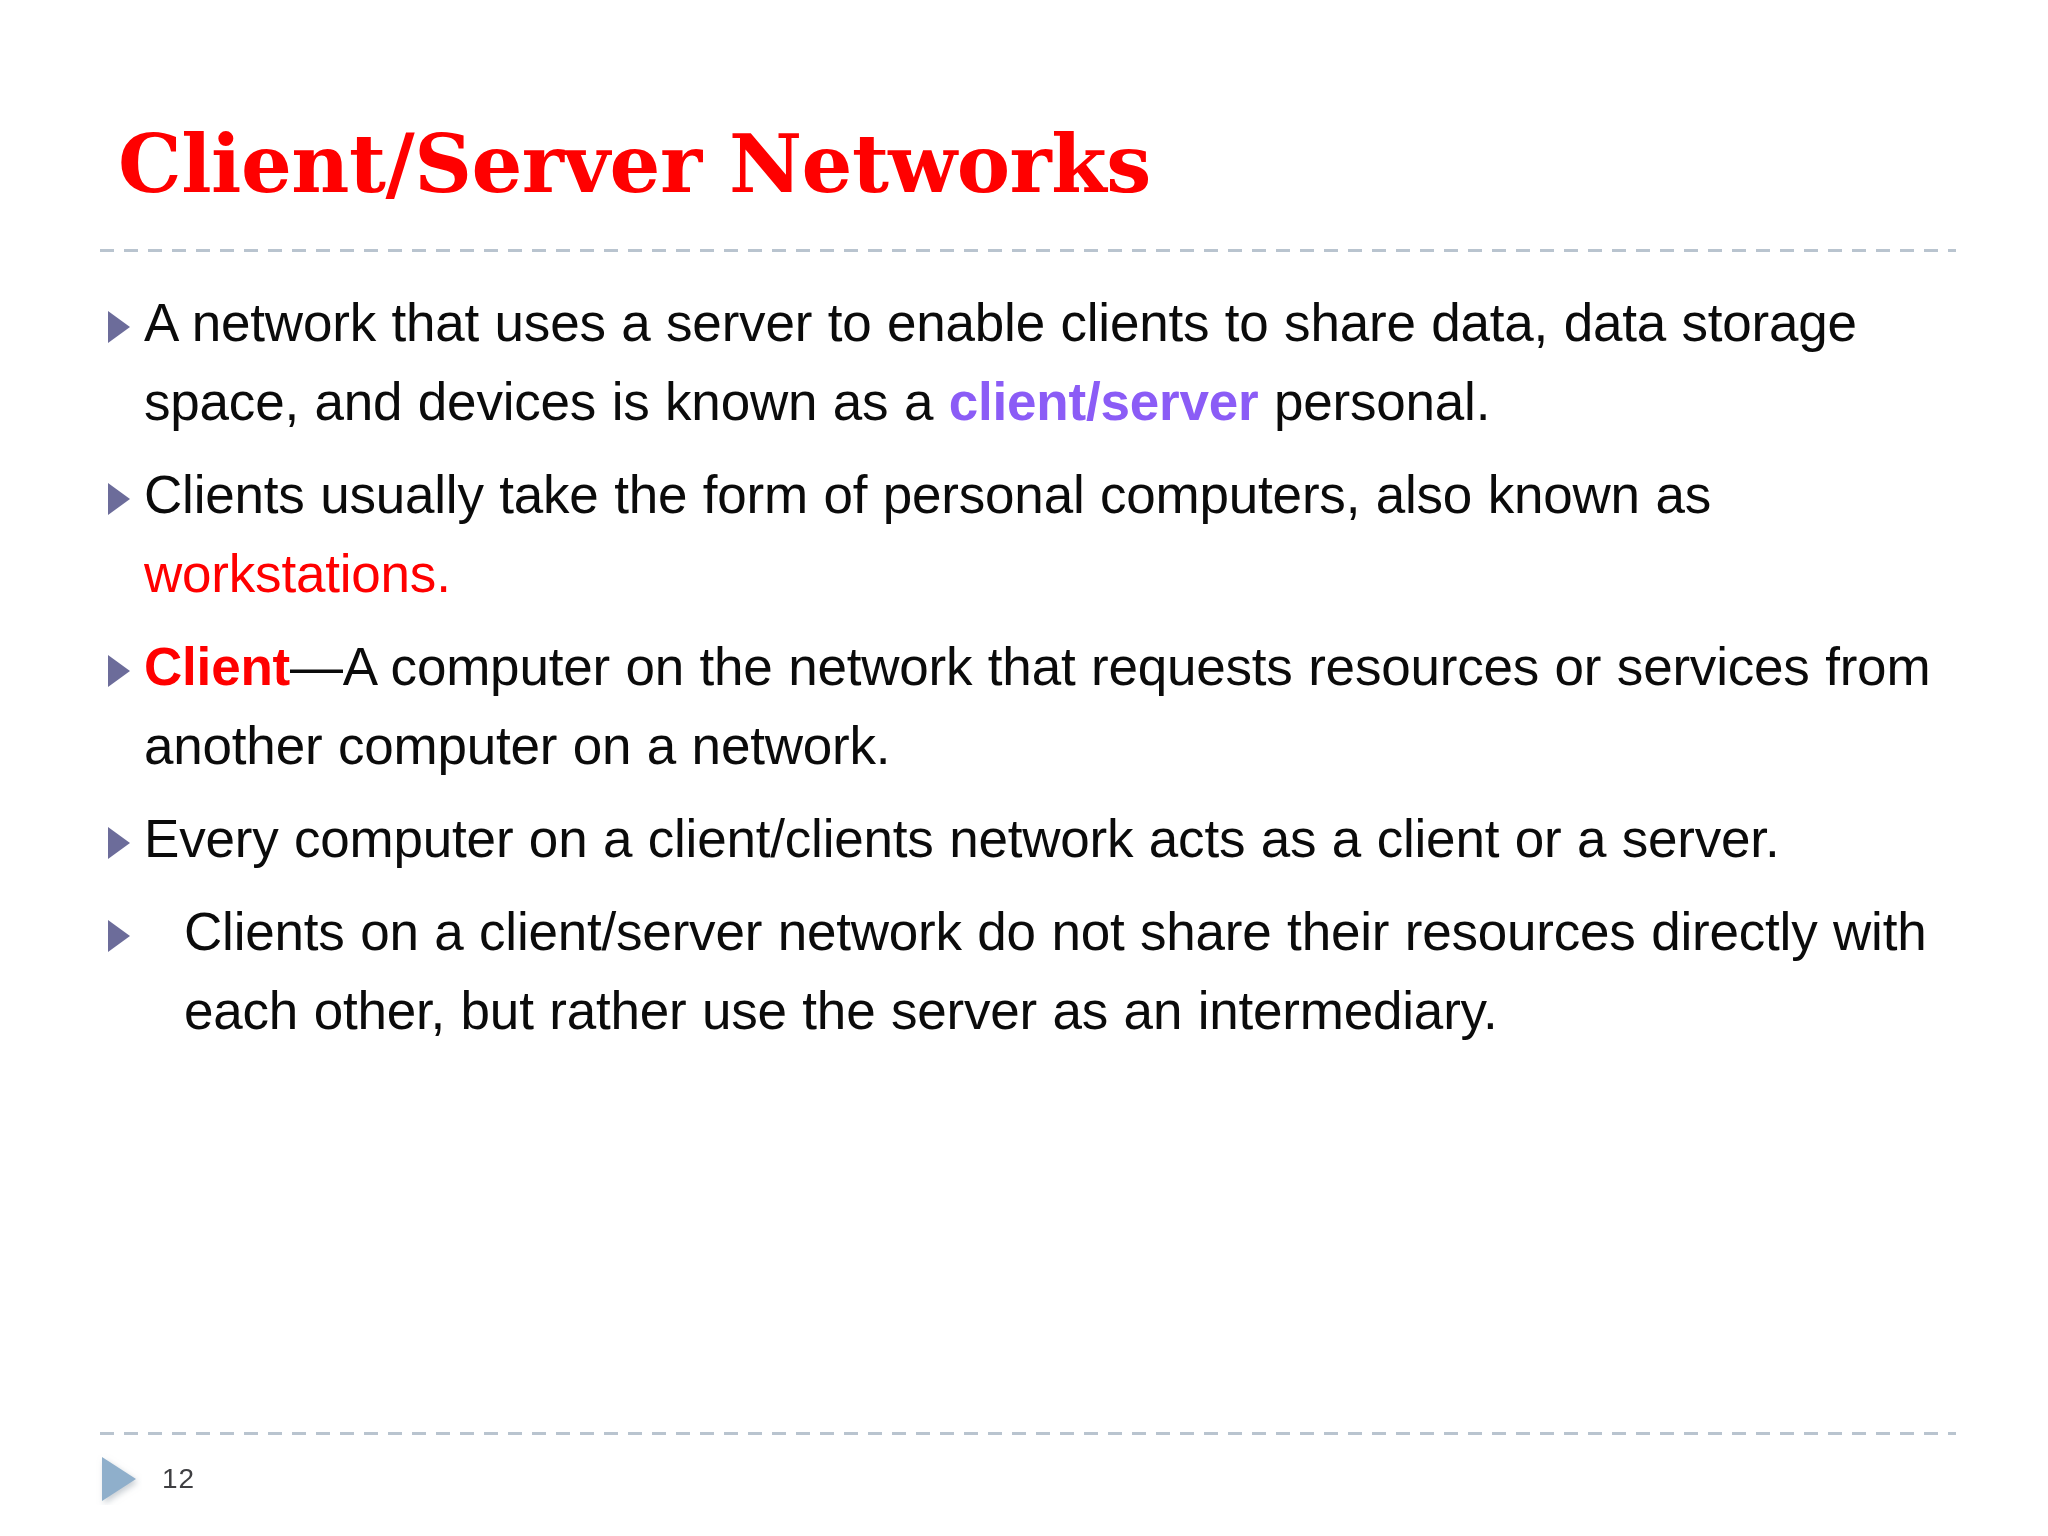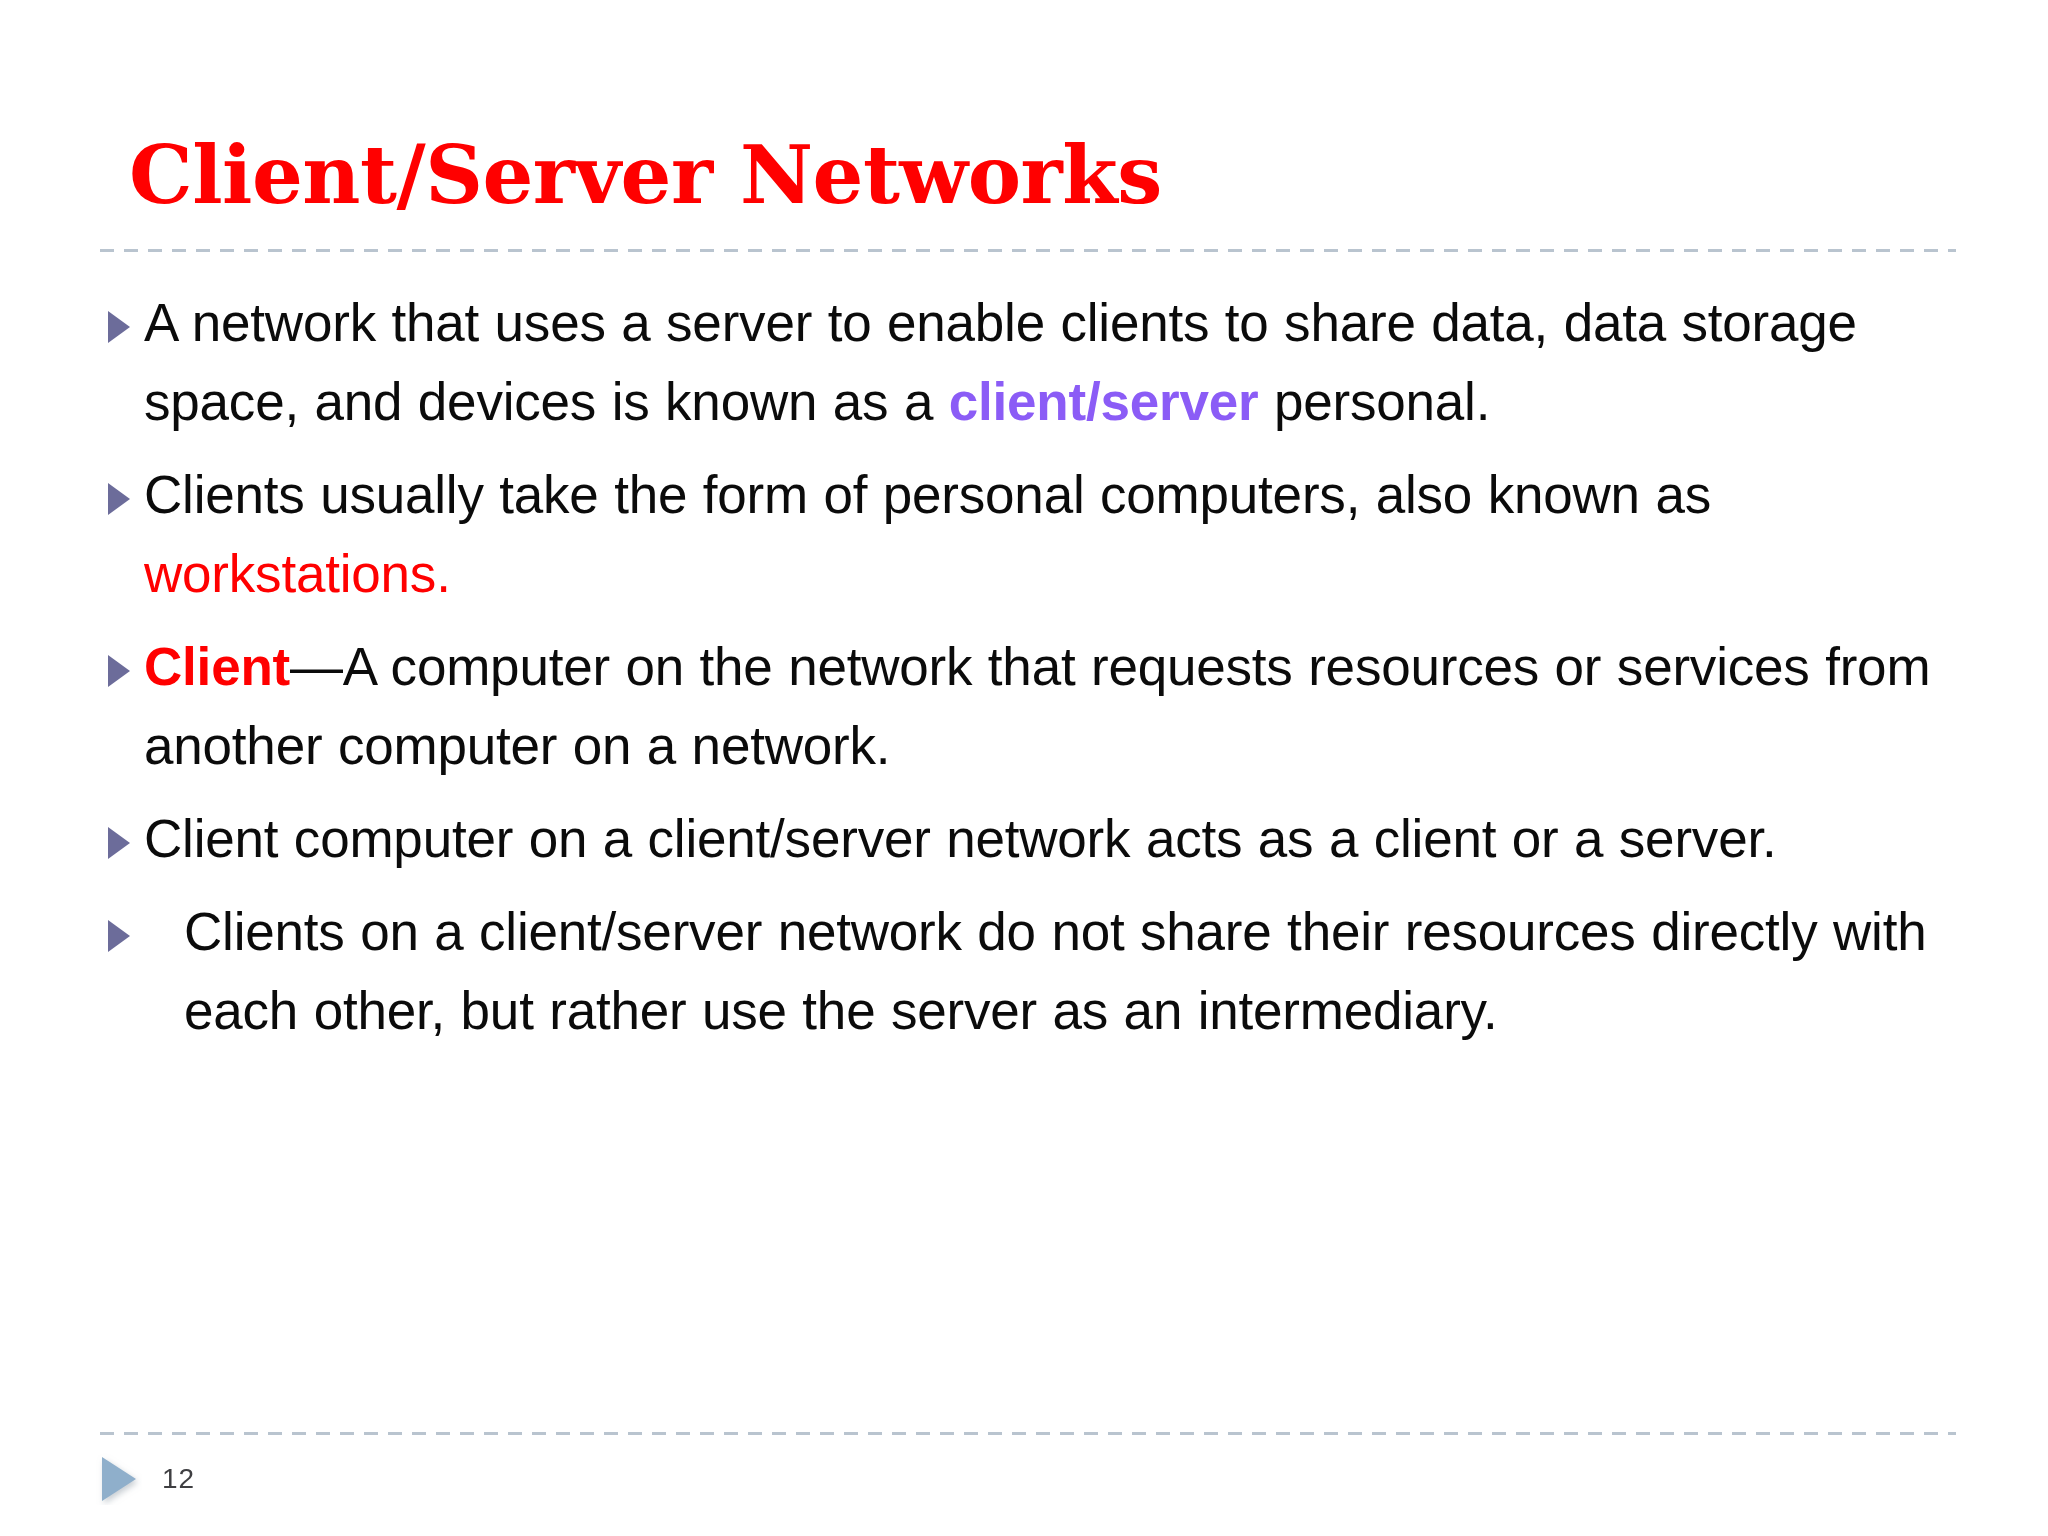--- a/index.html
+++ b/index.html
@@ -31,21 +31,21 @@
     height: 104px;
   }
   .slide-title {
     font-family: "DejaVu Serif", "Liberation Serif", serif;
     font-weight: bold;
     font-size: 80px;
     line-height: 92px;
     color: #FF0000;
     letter-spacing: -0.5px;
     white-space: nowrap;
-    margin: 11px;
+    margin: 0;
   }
 
   
   .rule {
     position: absolute;
     left: 100px;
     width: 1856px;
     height: 3px;
     background-image: repeating-linear-gradient(
         to right,
@@ -175,21 +175,21 @@
       </div>
     </div>
 
     <div class="bullet">
       <span class="bullet-marker">
         <svg width="34" height="36" viewBox="0 0 34 36" xmlns="http://www.w3.org/2000/svg">
           <polygon points="8,2 30,18 8,34" fill="#6C6C9A"></polygon>
         </svg>
       </span>
       <div class="bullet-text">
-        <span>Client computer on a client/server network acts as a client or a server.</span>
+        <span>Every computer on a client/clients network acts as a client or a server.</span>
       </div>
     </div>
 
     <div class="bullet">
       <span class="bullet-marker">
         <svg width="34" height="36" viewBox="0 0 34 36" xmlns="http://www.w3.org/2000/svg">
           <polygon points="8,2 30,18 8,34" fill="#6C6C9A"></polygon>
         </svg>
       </span>
       <div class="bullet-text">

